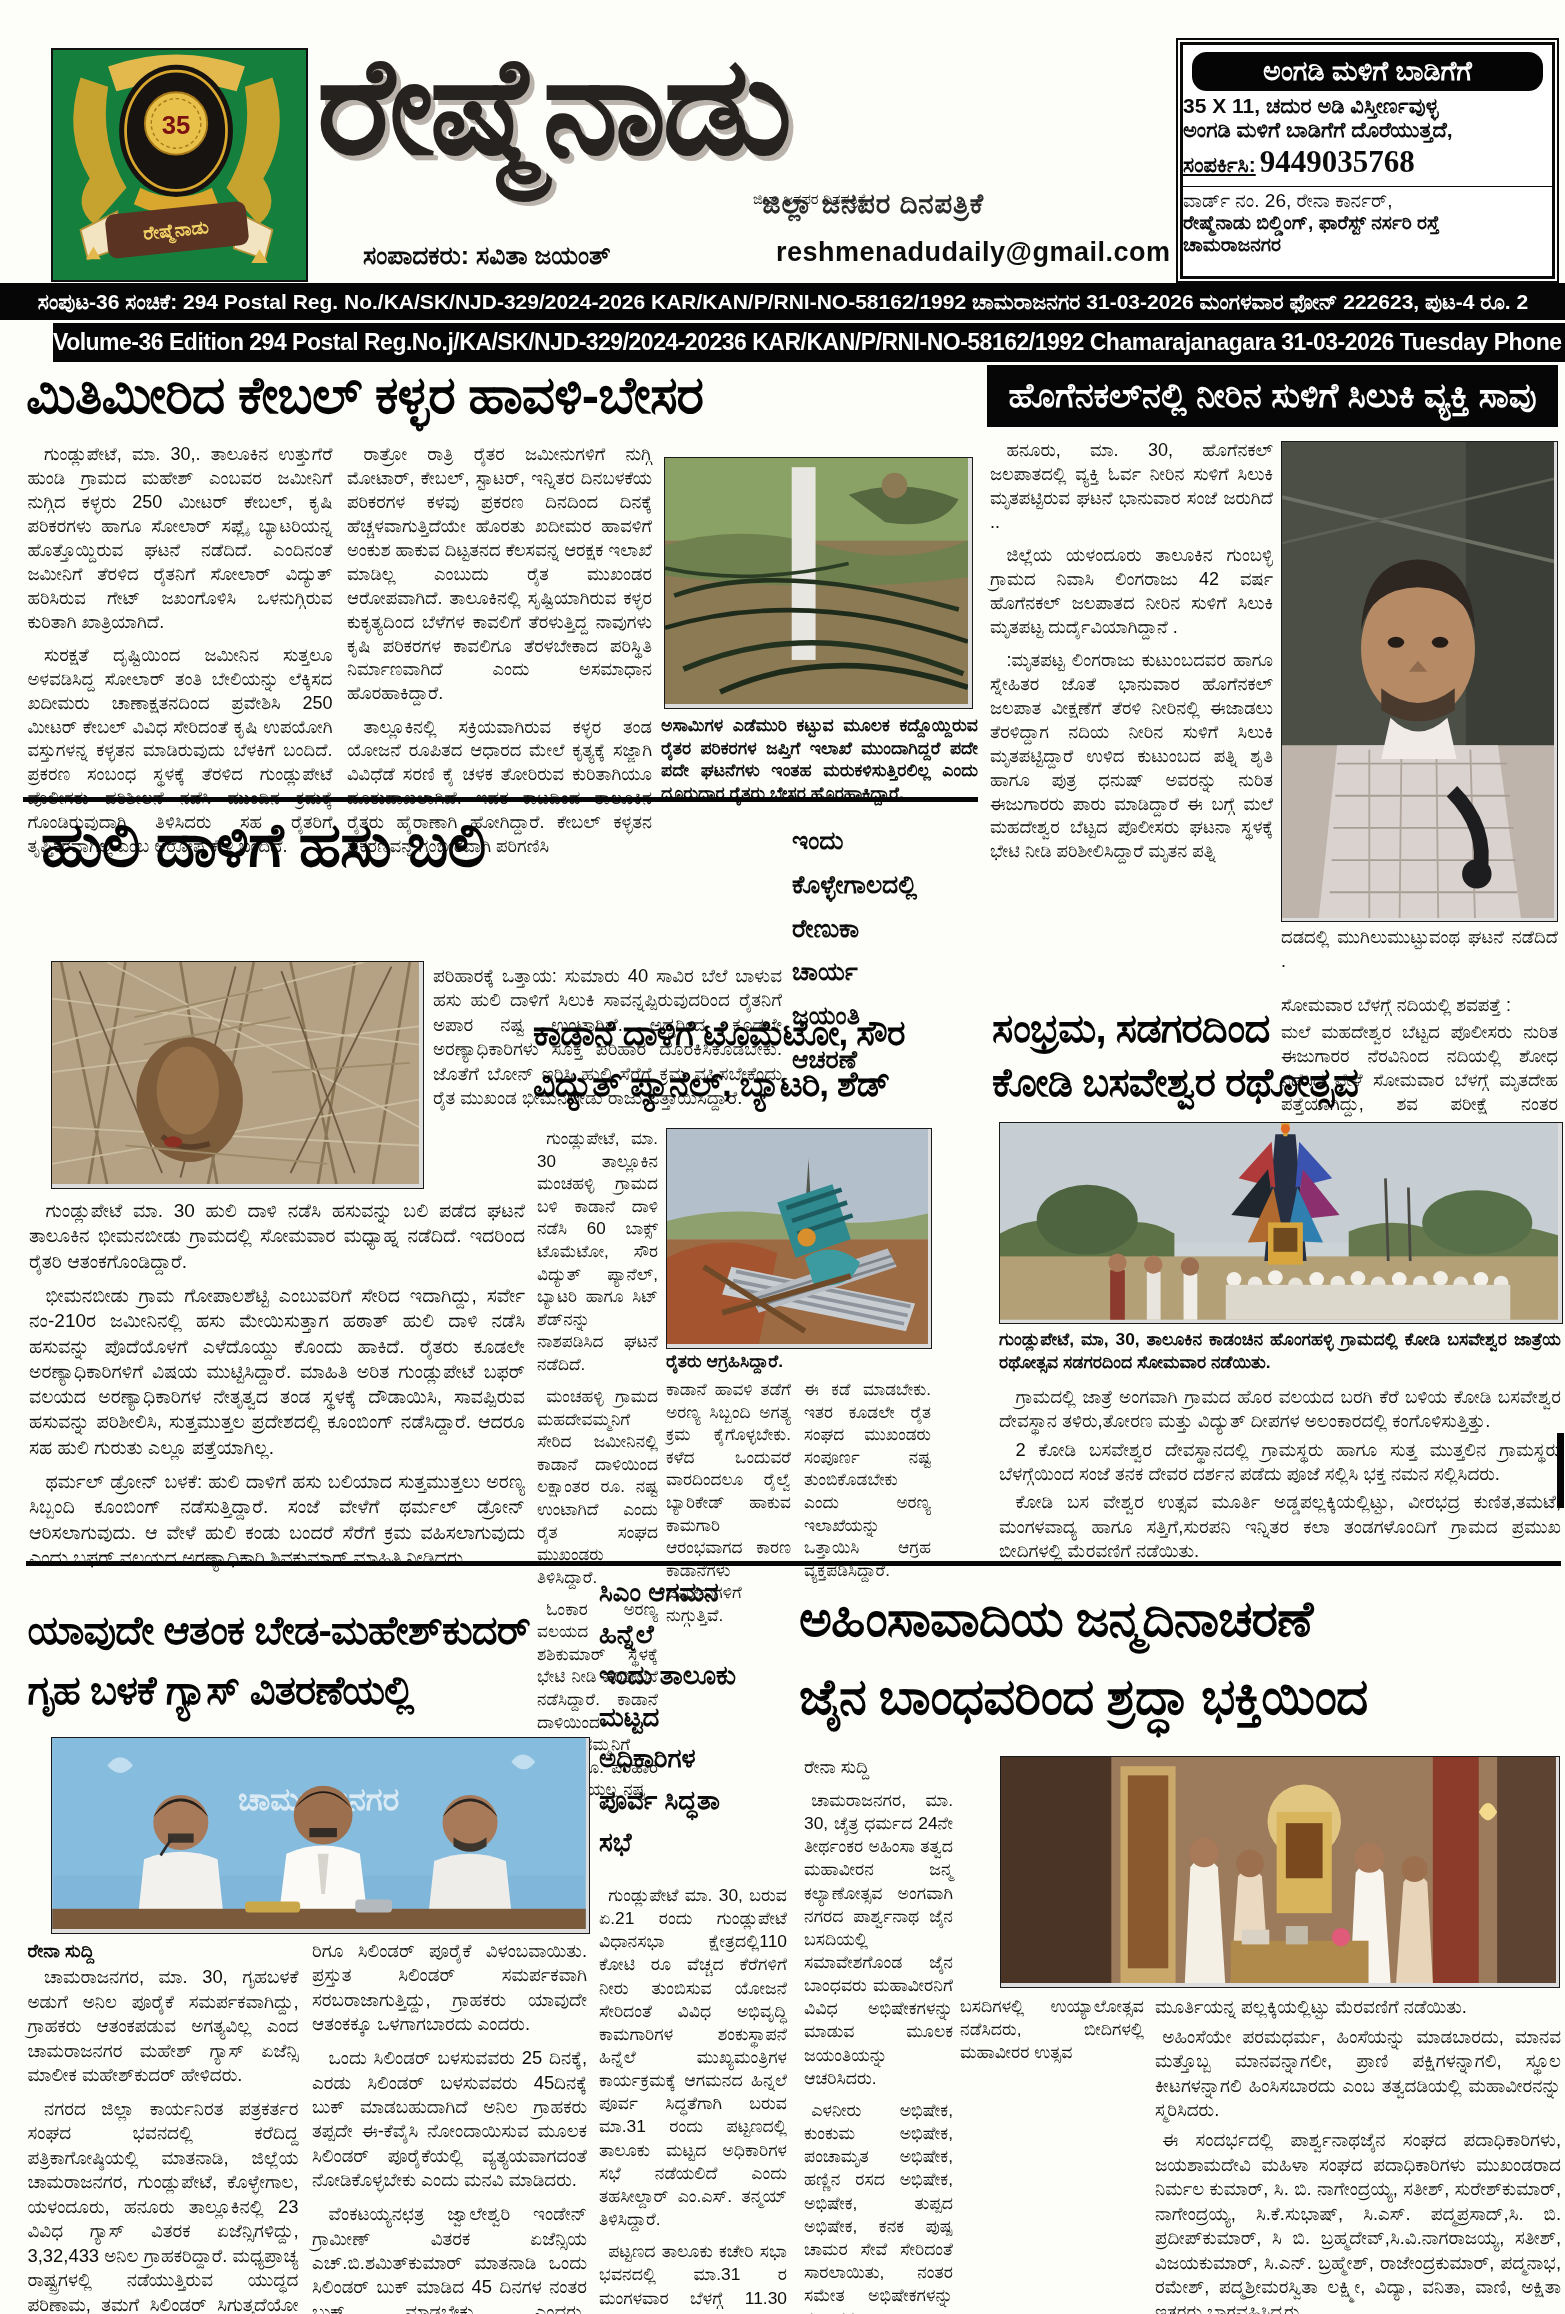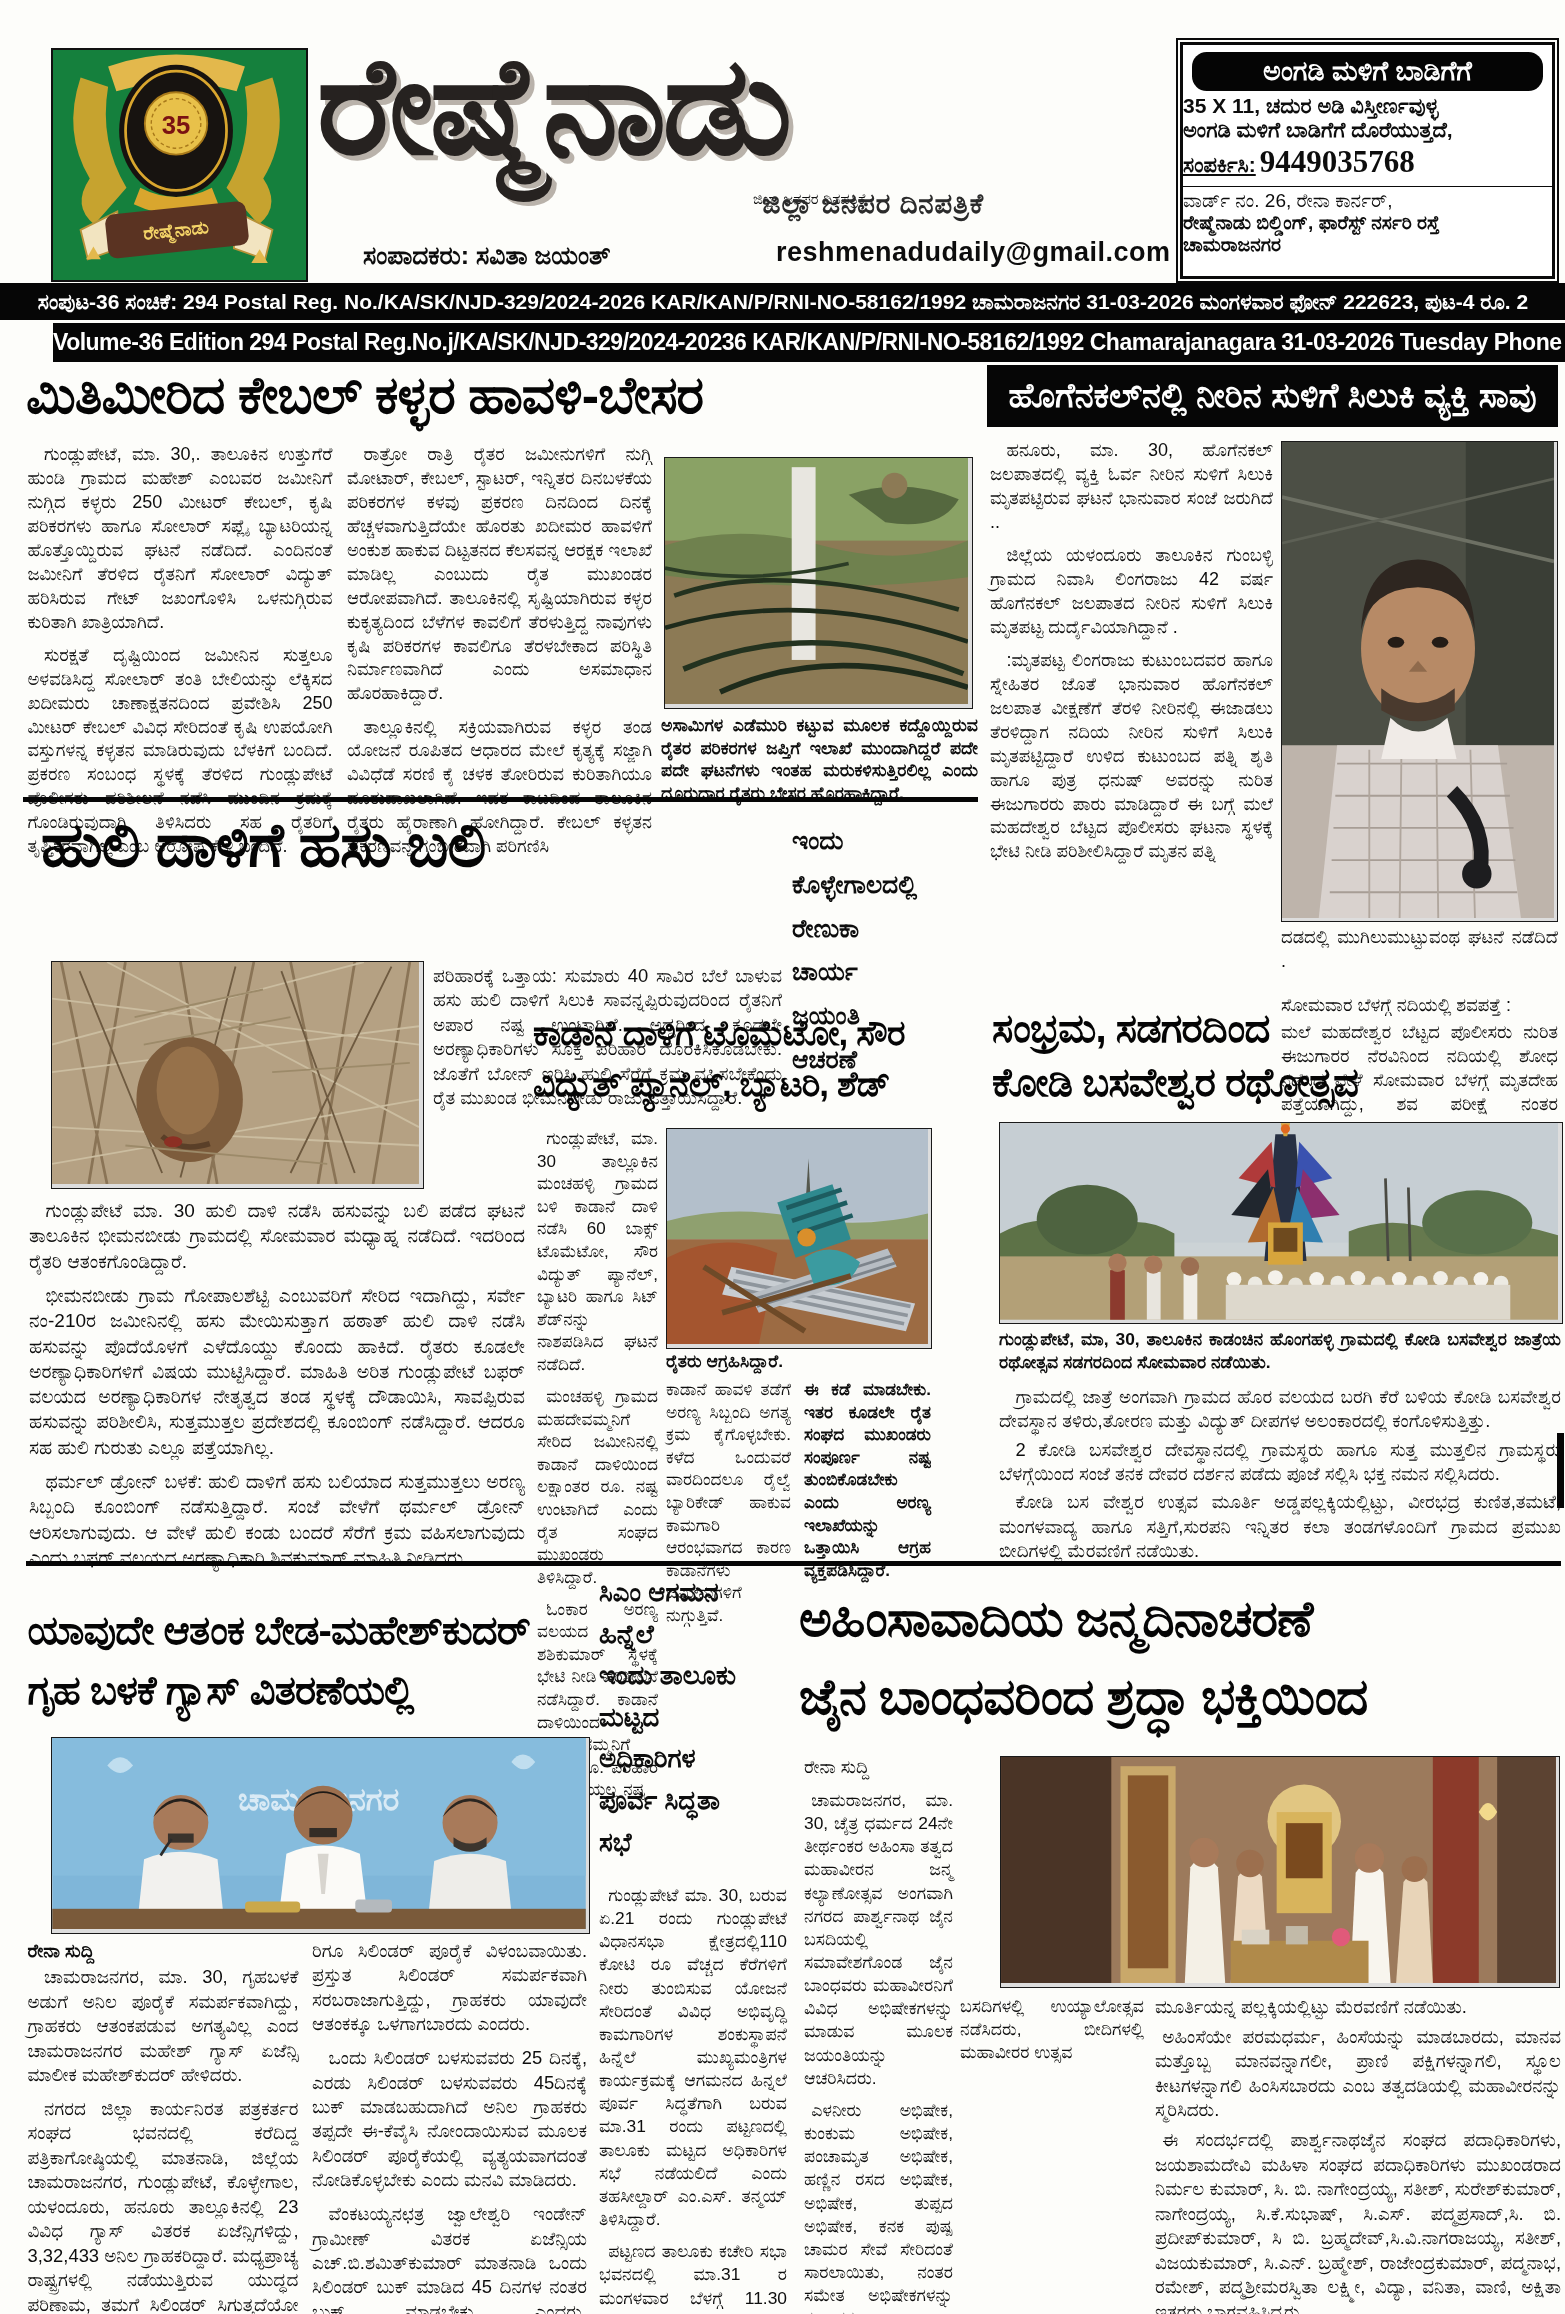--- a/index.html
+++ b/index.html
@@ -219,21 +219,21 @@
       <path d="M40 150 L150 220 M60 200 L200 160" stroke="#6e4a28" stroke-width="6"></path>
       <circle cx="152" cy="118" r="10" fill="#d98f2b"></circle>
     </svg>
   </div>
   <div class="abs center caption" style="left:666px;top:1350px;width:264px;">ರೈತರು ಆಗ್ರಹಿಸಿದ್ದಾರೆ.</div>
 
   <div class="abs just body-txt bold" style="left:666px;top:1379px;width:125px;height:234px;font-size:17px;">
     <p style="text-indent:0;">ಕಾಡಾನೆ ಹಾವಳಿ ತಡೆಗೆ ಅರಣ್ಯ ಸಿಬ್ಬಂದಿ ಅಗತ್ಯ ಕ್ರಮ ಕೈಗೊಳ್ಳಬೇಕು. ಕಳೆದ ಒಂದುವರೆ ವಾರದಿಂದಲೂ ರೈಲ್ವೆ ಬ್ಯಾರಿಕೇಡ್ ಹಾಕುವ ಕಾಮಗಾರಿ ಆರಂಭವಾಗದ ಕಾರಣ ಕಾಡಾನೆಗಳು ಜಮೀನುಗಳಿಗೆ ನುಗ್ಗುತ್ತಿವೆ.</p>
   </div>
   <div class="abs just body-txt" style="left:804px;top:1379px;width:127px;height:234px;font-size:17px;">
-    <p style="text-indent:0;font-weight:bold;">ಈ ಕಡೆ ಮಾಡಬೇಕು. ಇತರ ಕೂಡಲೇ ರೈತ ಸಂಘದ ಮುಖಂಡರು ಸಂಪೂರ್ಣ ನಷ್ಟ ತುಂಬಿಕೊಡಬೇಕು ಎಂದು ಅರಣ್ಯ ಇಲಾಖೆಯನ್ನು ಒತ್ತಾಯಿಸಿ ಆಗ್ರಹ ವ್ಯಕ್ತಪಡಿಸಿದ್ದಾರೆ.</p>
+    <p style="text-indent:0;">ಈ ಕಡೆ ಮಾಡಬೇಕು. ಇತರ ಕೂಡಲೇ ರೈತ ಸಂಘದ ಮುಖಂಡರು ಸಂಪೂರ್ಣ ನಷ್ಟ ತುಂಬಿಕೊಡಬೇಕು ಎಂದು ಅರಣ್ಯ ಇಲಾಖೆಯನ್ನು ಒತ್ತಾಯಿಸಿ ಆಗ್ರಹ ವ್ಯಕ್ತಪಡಿಸಿದ್ದಾರೆ.</p>
   </div>
 
   <div class="abs headline center" style="left:992px;top:1001px;width:569px;font-size:40px;line-height:1.35;">
     <div>ಸಂಭ್ರಮ, ಸಡಗರದಿಂದ</div>
     <div>ಕೋಡಿ ಬಸವೇಶ್ವರ  ರಥೋತ್ಸವ</div>
   </div>
 
   <div class="abs photo-frame" style="left:999px;top:1122px;width:562px;height:200px;">
     <svg width="558" height="197" viewBox="0 0 608 214">
       <rect width="608" height="214" fill="#ccd3d6"></rect>

